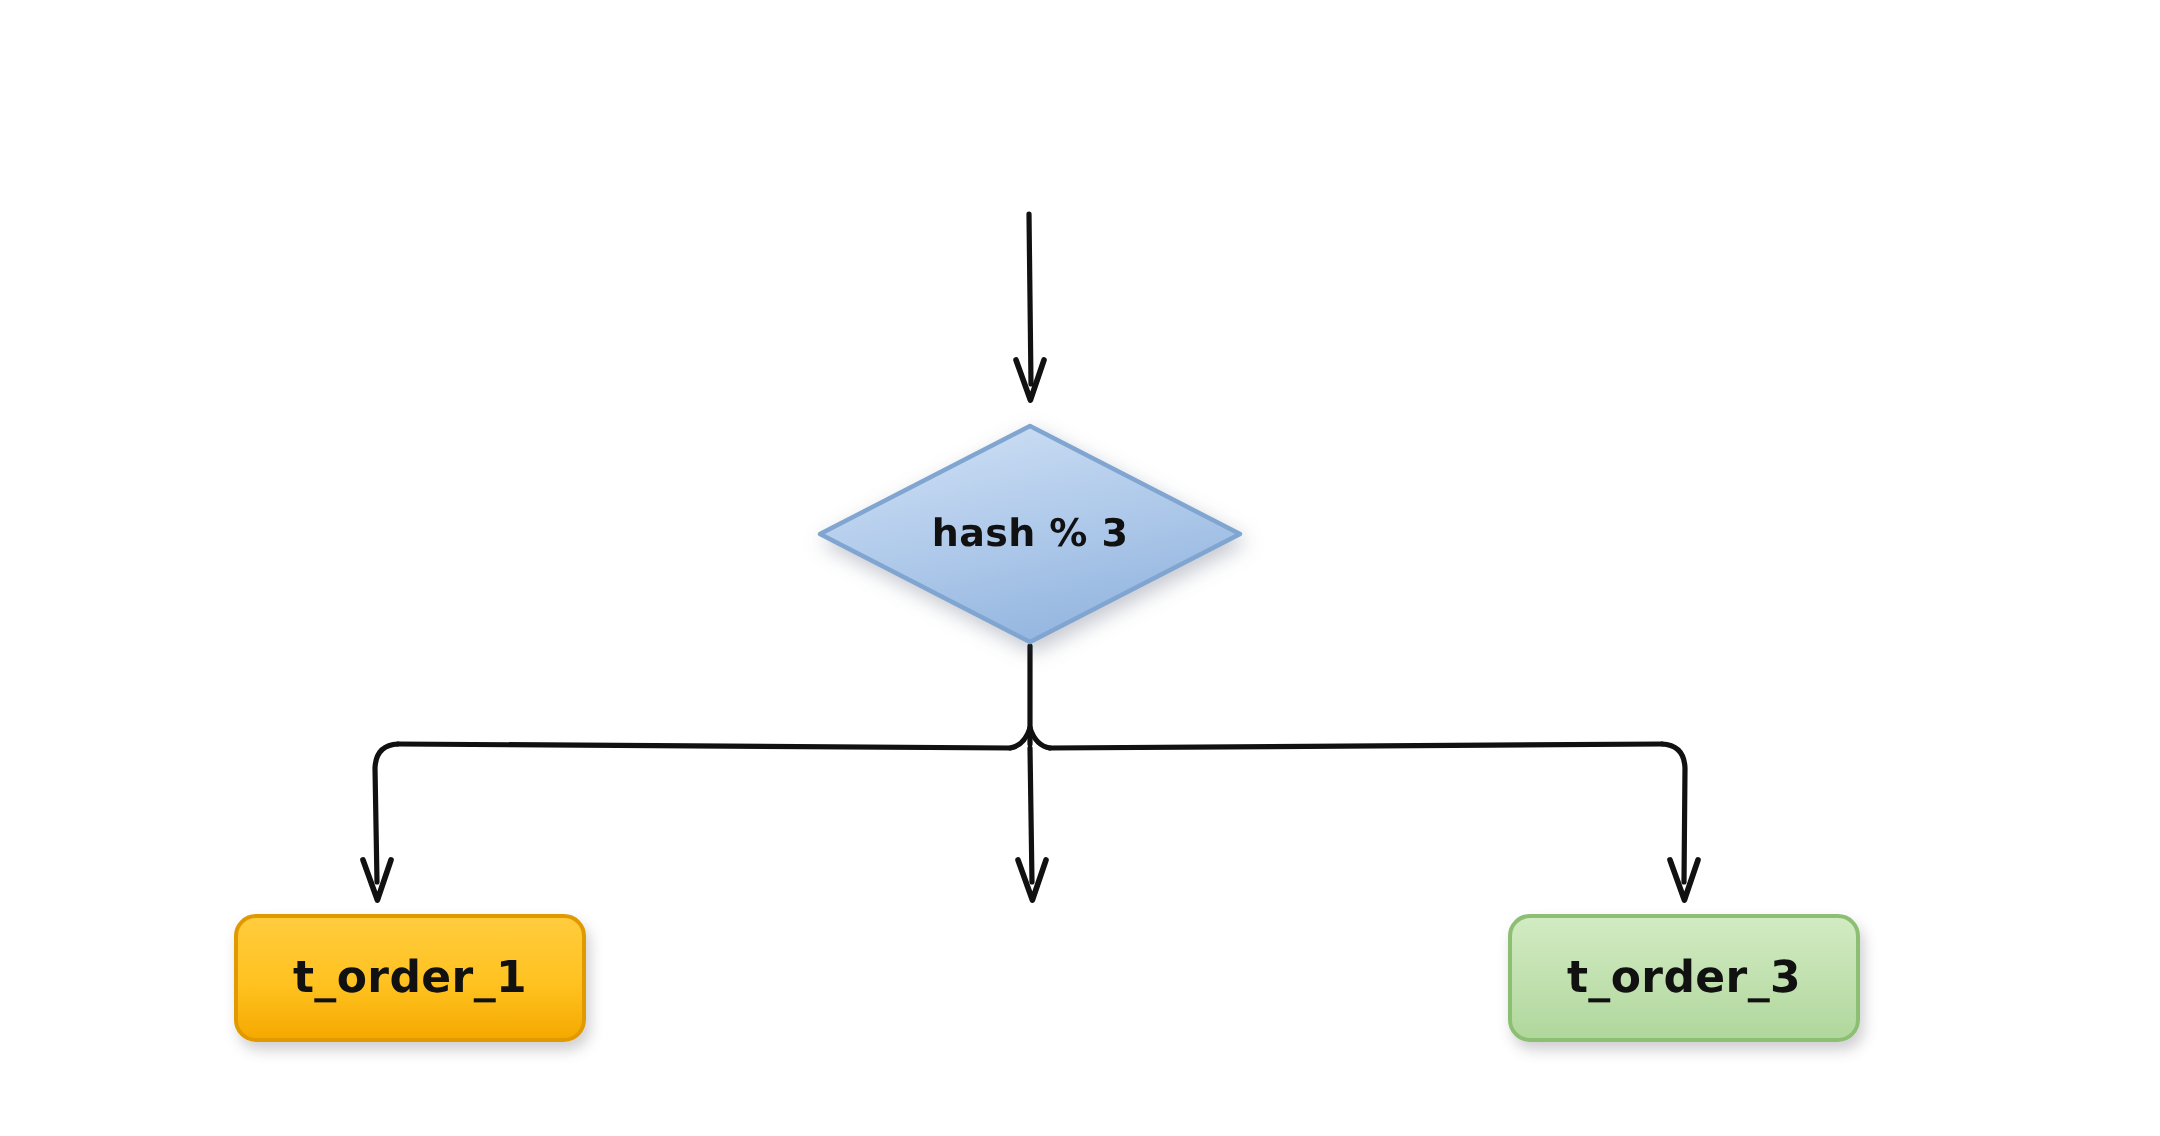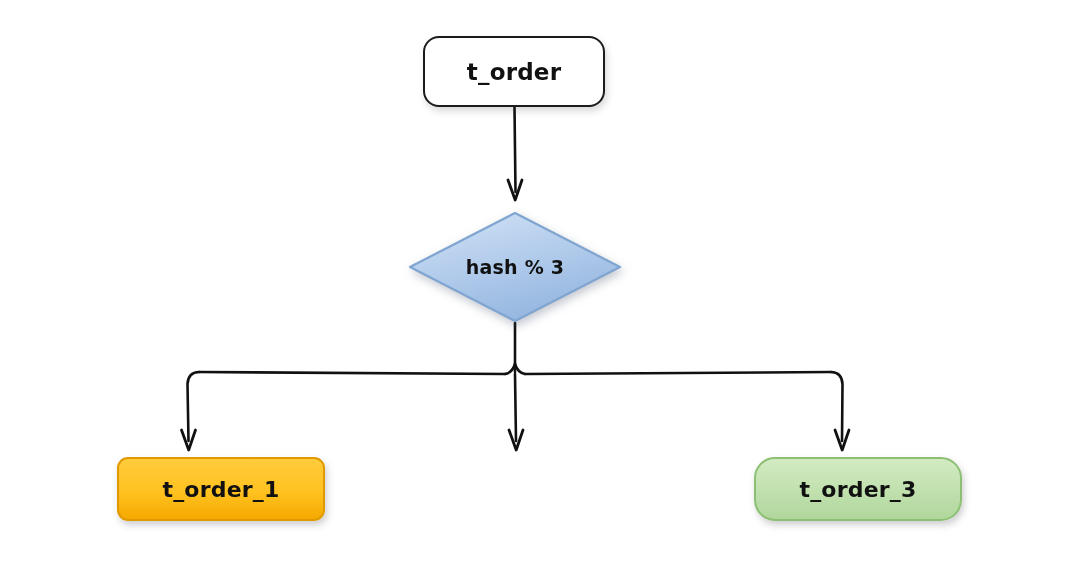--- a/index.html
+++ b/index.html
@@ -77,21 +77,21 @@
   #node-decision .node-label {
     position: relative;
     font-size: 19px;
     font-weight: 700;
     color: #111111;
     z-index: 2;
   }
 
   
   .shard {
-    width: 208px;
+    width: 176px;
     height: 64px;
     border-radius: 11px;
     border-style: solid;
     border-width: 2px;
     top: 457px;
     box-shadow: 2px 4px 7px rgba(70, 70, 80, 0.26);
     align-items: center;
   }
   .shard .node-label {
     font-size: 22px;
@@ -157,33 +157,30 @@
         <path d="M 509 430 L 516.2 450 L 523 430" stroke-width="2.8"></path>
       </g>
 
       <g>
         <path d="M 831 372 Q 842 372.5 842.5 384 L 842 441"></path>
         <path d="M 835 430 L 842.2 450 L 849 430" stroke-width="2.8"></path>
       </g>
     </g>
   </svg>
 
-  <div class="node" id="node-source">
-    <span class="node-label">t_order</span>
-  </div>
 
   <div class="node" id="node-decision">
     <svg class="diamond-shape" viewBox="0 0 216 112" preserveAspectRatio="none" xmlns="http://www.w3.org/2000/svg">
       <path d="M 108 2 L 213 56 L 108 110 L 3 56 Z" fill="url(#grad-diamond)" stroke="#7fa5d0" stroke-width="2.2" stroke-linejoin="round"></path>
     </svg>
     <span class="node-label">hash % 3</span>
   </div>
 
   <div class="node shard" id="node-shard-1" style="background:linear-gradient(#ffcc3d,#ffc220 55%,#f5a900);border-color:#e09a00;">
     <span class="node-label">t_order_1</span>
   </div>
 
 
-  <div class="node shard" id="node-shard-3" style="background:linear-gradient(#d2ebc2,#c0e0ae 55%,#b0d79c);border-color:#8cbf74;border-radius:21px;">
+  <div class="node shard" id="node-shard-3" style="background:linear-gradient(#d2ebc2,#c0e0ae 55%,#b0d79c);border-color:#8cbf74;">
     <span class="node-label">t_order_3</span>
   </div>
 
 </div>
 
 </body></html>

